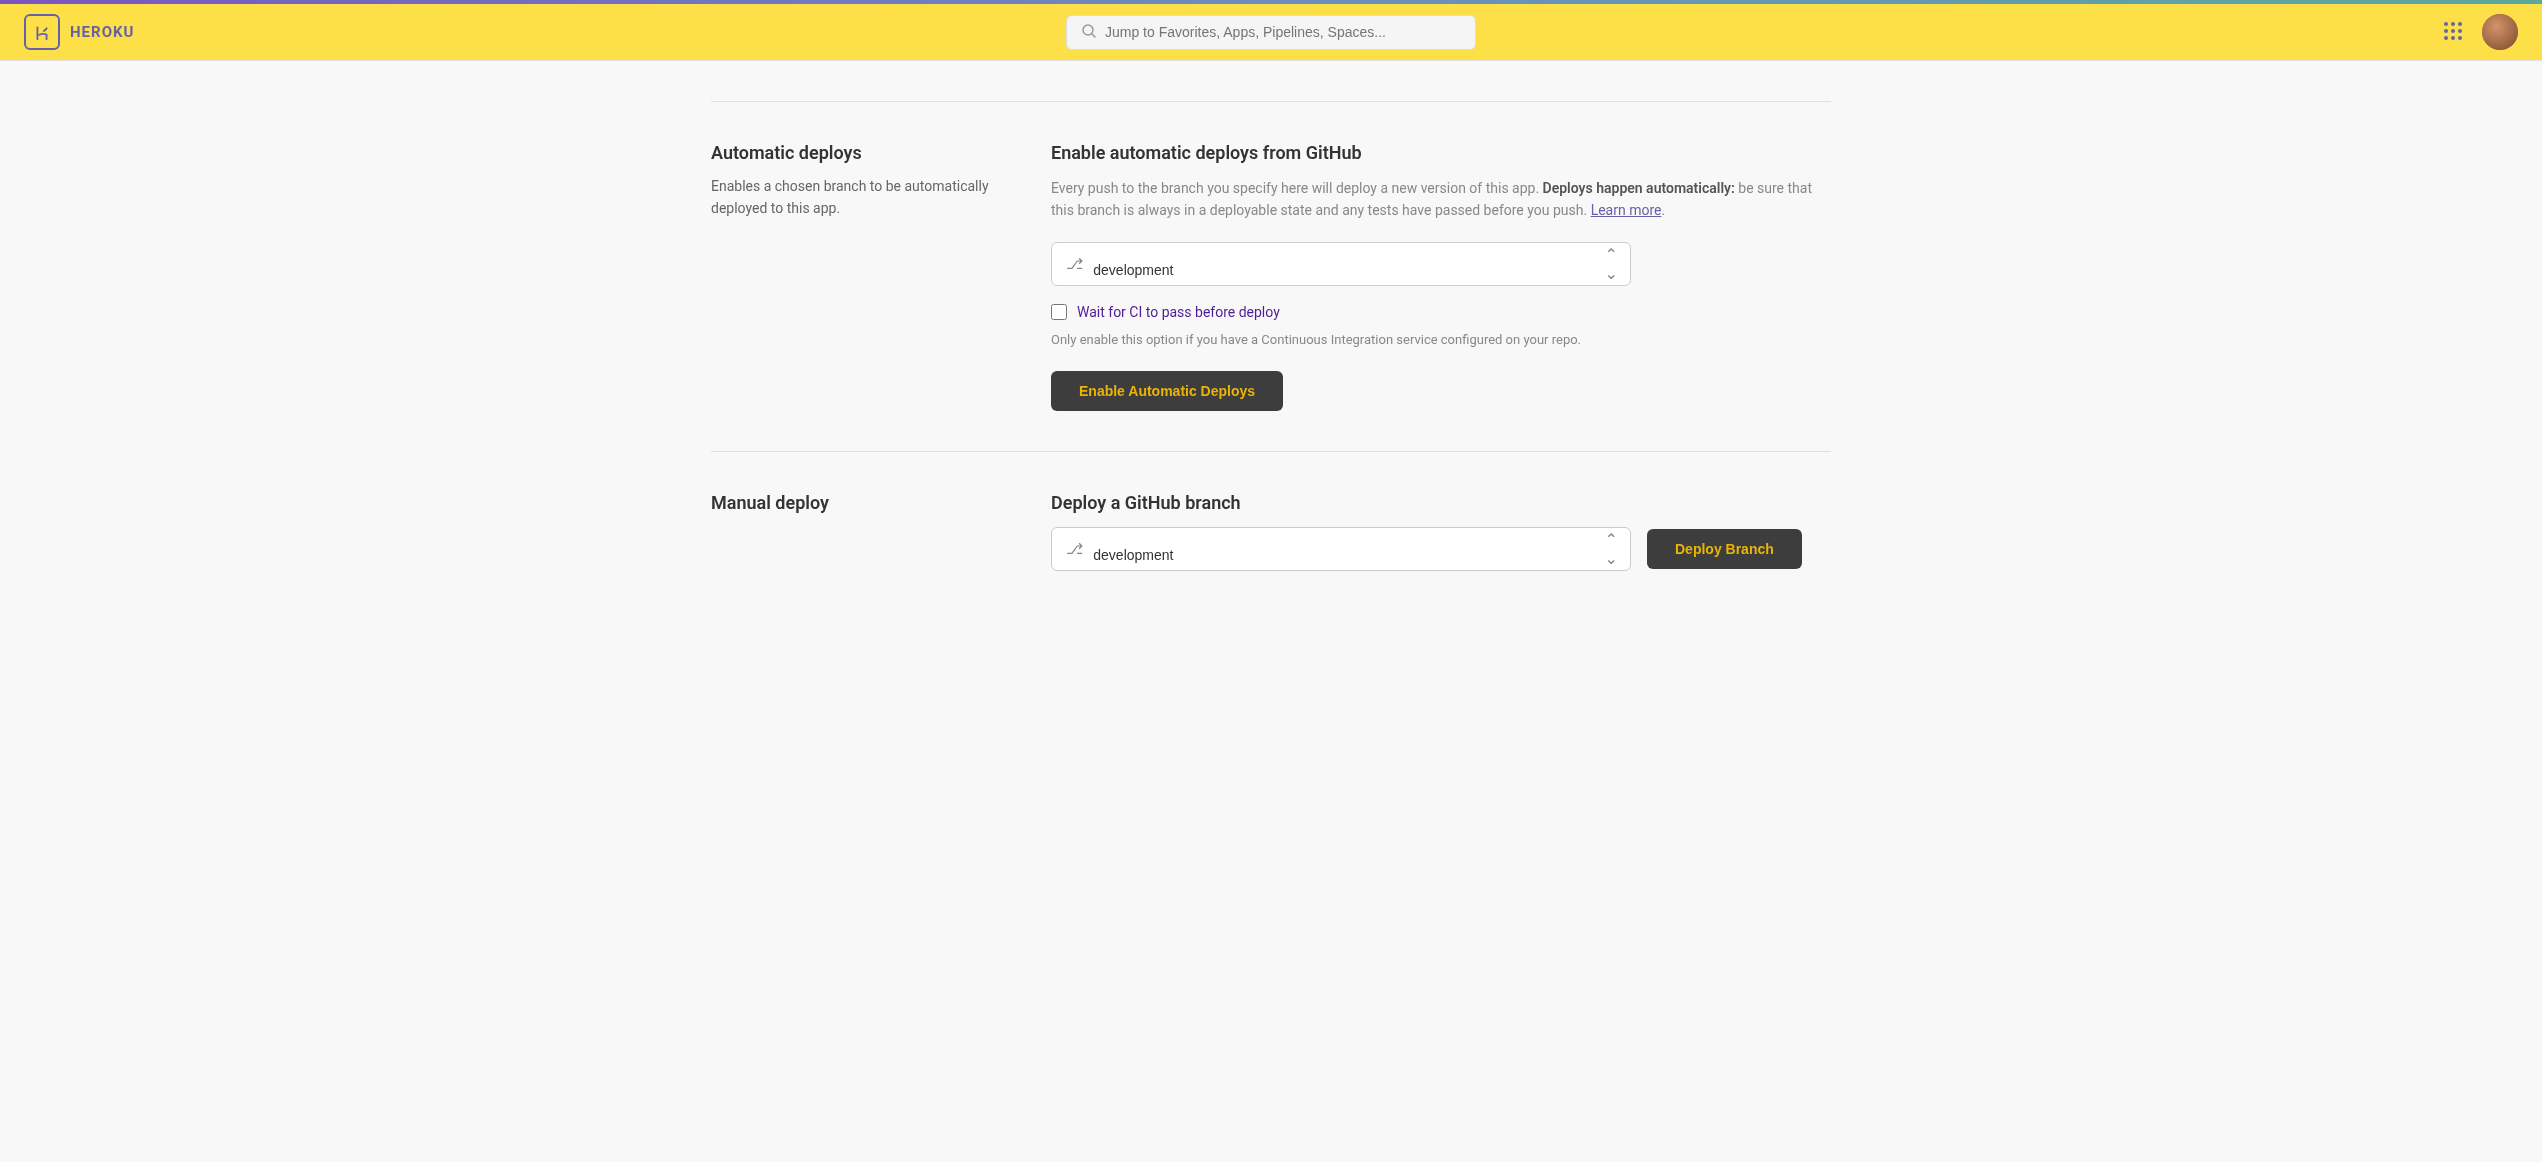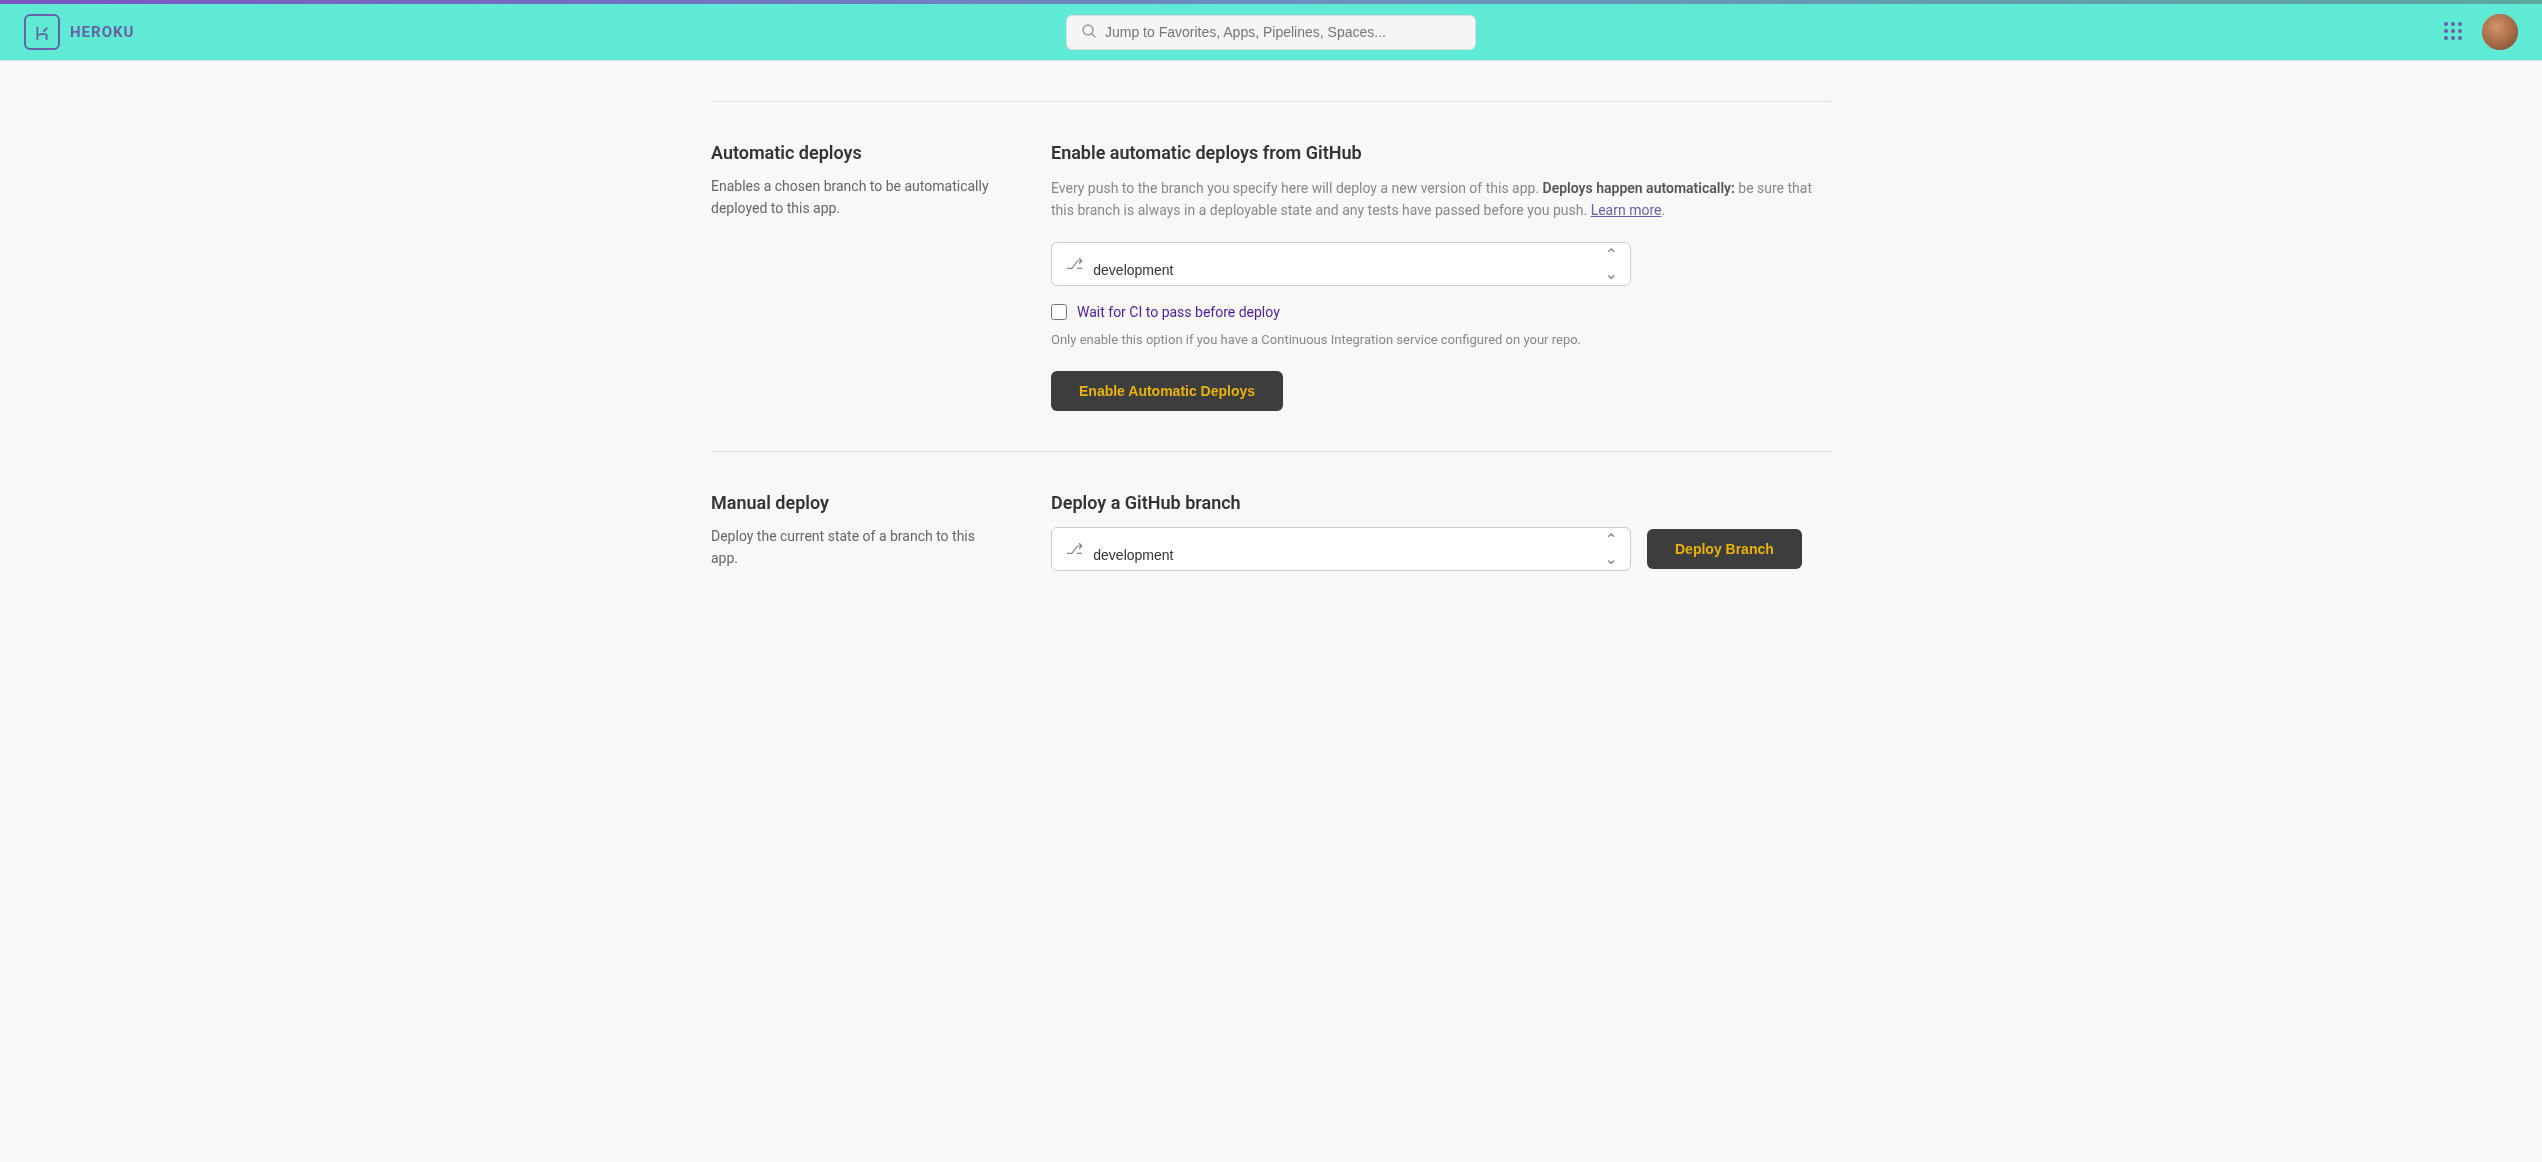--- a/index.html
+++ b/index.html
@@ -10,21 +10,21 @@
 
     body {
       font-family: -apple-system, BlinkMacSystemFont, 'Segoe UI', Roboto, Helvetica, Arial, sans-serif;
       background: #f8f8f8;
       color: #333;
       font-size: 14px;
     }
 
     
     .header {
-      background: #5eead4;
+      background: #fde047;
       border-bottom: 1px solid #e0e0e0;
       position: relative;
     }
 
     .header-top-bar {
       height: 4px;
       background: linear-gradient(to right, #7B55C0, #6C8EBF, #5BA89C);
     }
 
     .header-content {
@@ -367,21 +367,20 @@
 
       <button class="btn-dark">Enable Automatic Deploys</button>
     </div>
   </div>
 
   <hr class="section-divider">
 
   <div class="section">
     <div class="section-left">
       <div class="section-title">Manual deploy</div>
-      <div class="section-description">Deploy the current state of a branch to this app.</div>
     </div>
 
     <div class="section-right">
       <div class="section-right-title">Deploy a GitHub branch</div>
 
 
       <div class="manual-deploy-row">
         <div class="branch-select-wrapper">
           <span class="branch-icon">⎇</span>
           <select>

